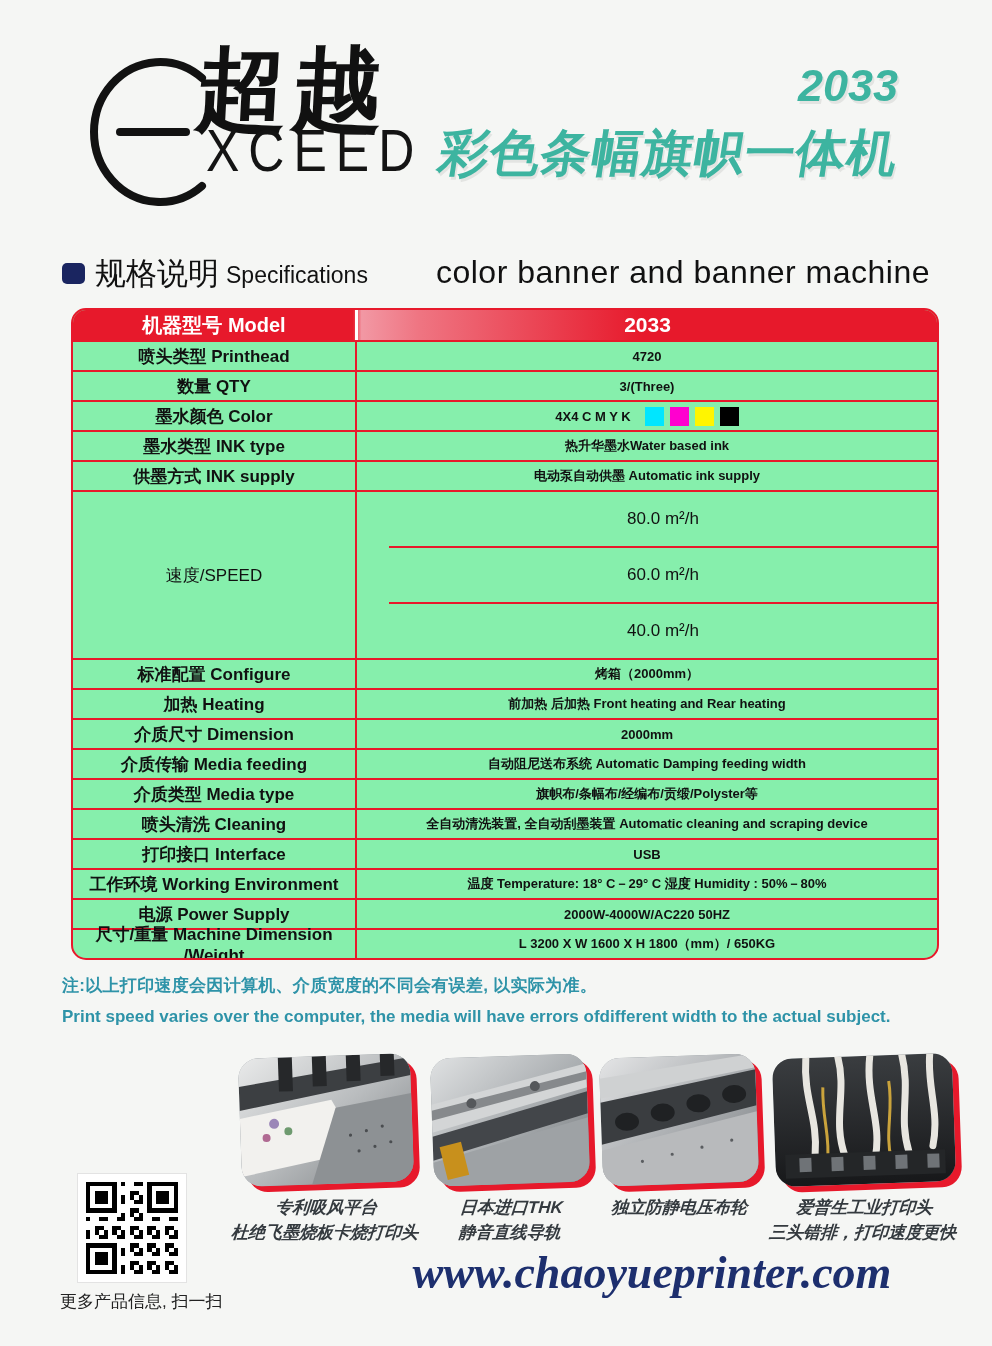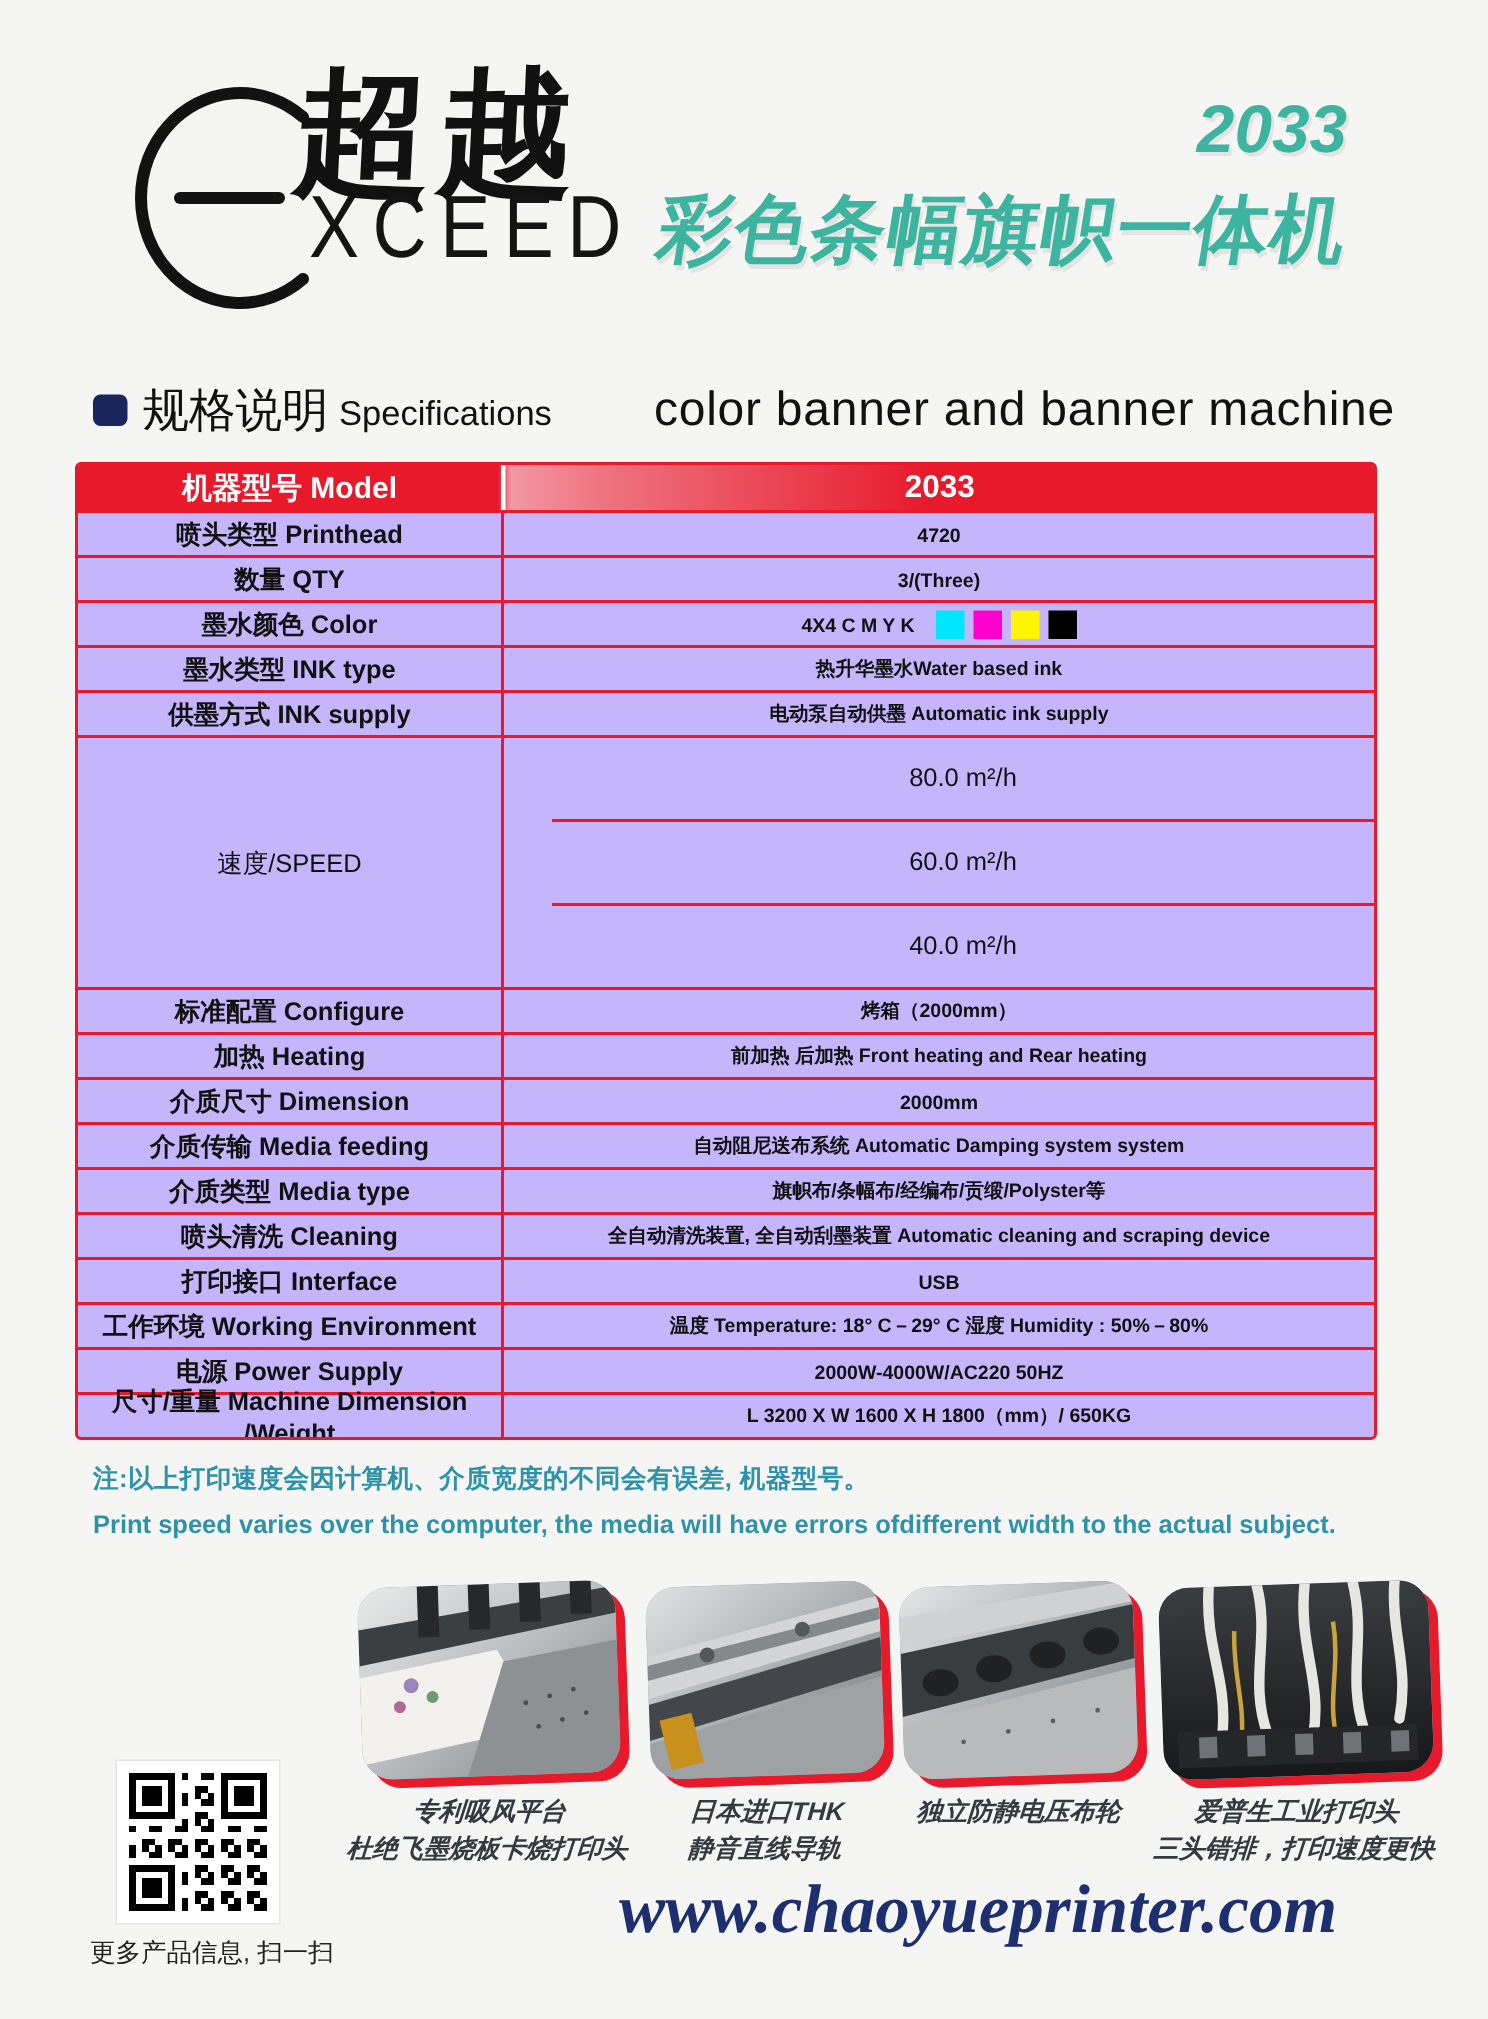--- a/index.html
+++ b/index.html
@@ -19,21 +19,21 @@
   .model-number{font-size:45px;font-weight:700;font-style:italic;color:var(--teal);text-shadow:2px 3px 0 rgba(0,0,0,0.07);}
   .machine-title{font-size:50px;font-weight:900;color:var(--teal);transform:skewX(-9deg);letter-spacing:1px;margin-top:8px;text-shadow:2px 3px 0 rgba(0,0,0,0.07);}
   :root{--teal:#3db4a0;--red:#e7192b;--noteteal:#2e93a8;--navy:#1a2560;--urlnavy:#1d2f6e;}
   
   .section-row{position:absolute;left:62px;top:254px;width:868px;display:flex;align-items:flex-end;}
   .bullet{width:23px;height:21px;background:var(--navy);border-radius:5px;margin-right:10px;margin-bottom:7px;flex:none;}
   .sec-cn{font-size:31px;line-height:1.1;}
   .sec-en{font-size:23px;margin-left:7px;margin-bottom:2px;}
   .sec-right{margin-left:auto;font-size:32px;letter-spacing:0.5px;margin-bottom:0;}
   
-  .spec-table{position:absolute;left:50px;top:308px;width:864px;border:2px solid var(--red);border-radius:4px;overflow:hidden;background:#c4b5fd;}
+  .spec-table{position:absolute;left:71px;top:308px;width:864px;border:2px solid var(--red);border-radius:15px;overflow:hidden;background:#86efac;}
   .t-header{display:flex;height:30px;color:#fff;font-weight:700;
     background:linear-gradient(90deg,#e7192b 0%,#e7192b 32.4%,#f298a4 33.4%,#ef7582 40%,#e7192b 66%,#e7192b 100%);}
   .th-left{width:282px;display:flex;align-items:center;justify-content:center;font-size:20px;flex:none;}
   .th-right{flex:1;display:flex;align-items:center;justify-content:center;font-size:21px;border-left:3px solid #fff;}
   .t-row{display:flex;height:28px;border-top:2px solid var(--red);font-weight:bold;}
   .cell-label{width:282px;flex:none;border-right:2px solid var(--red);display:flex;align-items:center;justify-content:center;font-size:17px;text-align:center;}
   .cell-value{flex:1;display:flex;align-items:center;justify-content:center;font-size:13px;text-align:center;}
   .t-speed{display:flex;border-top:2px solid var(--red);}
   .t-speed .cell-label{width:282px;}
   .speed-values{flex:1;display:flex;flex-direction:column;padding-left:32px;}
@@ -138,21 +138,21 @@
   <div class="t-row">
     <div class="cell-label">加热 Heating</div>
     <div class="cell-value">前加热  后加热  Front heating and Rear heating</div>
   </div>
   <div class="t-row">
     <div class="cell-label">介质尺寸 Dimension</div>
     <div class="cell-value">2000mm</div>
   </div>
   <div class="t-row">
     <div class="cell-label">介质传输 Media feeding</div>
-    <div class="cell-value">自动阻尼送布系统  Automatic Damping system system</div>
+    <div class="cell-value">自动阻尼送布系统  Automatic Damping feeding width</div>
   </div>
   <div class="t-row">
     <div class="cell-label">介质类型 Media type</div>
     <div class="cell-value">旗帜布/条幅布/经编布/贡缎/Polyster等</div>
   </div>
   <div class="t-row">
     <div class="cell-label">喷头清洗 Cleaning</div>
     <div class="cell-value">全自动清洗装置, 全自动刮墨装置 Automatic cleaning and scraping device</div>
   </div>
   <div class="t-row">
@@ -167,21 +167,21 @@
     <div class="cell-label">电源 Power Supply</div>
     <div class="cell-value">2000W-4000W/AC220 50HZ</div>
   </div>
   <div class="t-row">
     <div class="cell-label">尺寸/重量 Machine Dimension /Weight</div>
     <div class="cell-value">L 3200  X W 1600  X H 1800（mm）/ 650KG</div>
   </div>
 </div>
 
 <div class="notes">
-  <div class="note-cn">注:以上打印速度会因计算机、介质宽度的不同会有误差, 机器型号。</div>
+  <div class="note-cn">注:以上打印速度会因计算机、介质宽度的不同会有误差, 以实际为准。</div>
   <div class="note-en">Print speed varies over the computer, the media will have errors ofdifferent width to the actual subject.</div>
 </div>
 
 <div class="features">
 
   <div class="feature">
     <div class="photo-wrap w1">
       <div class="photo-red"></div>
       <div class="photo">
         <svg viewBox="0 0 172 128" preserveAspectRatio="none" aria-hidden="true">

